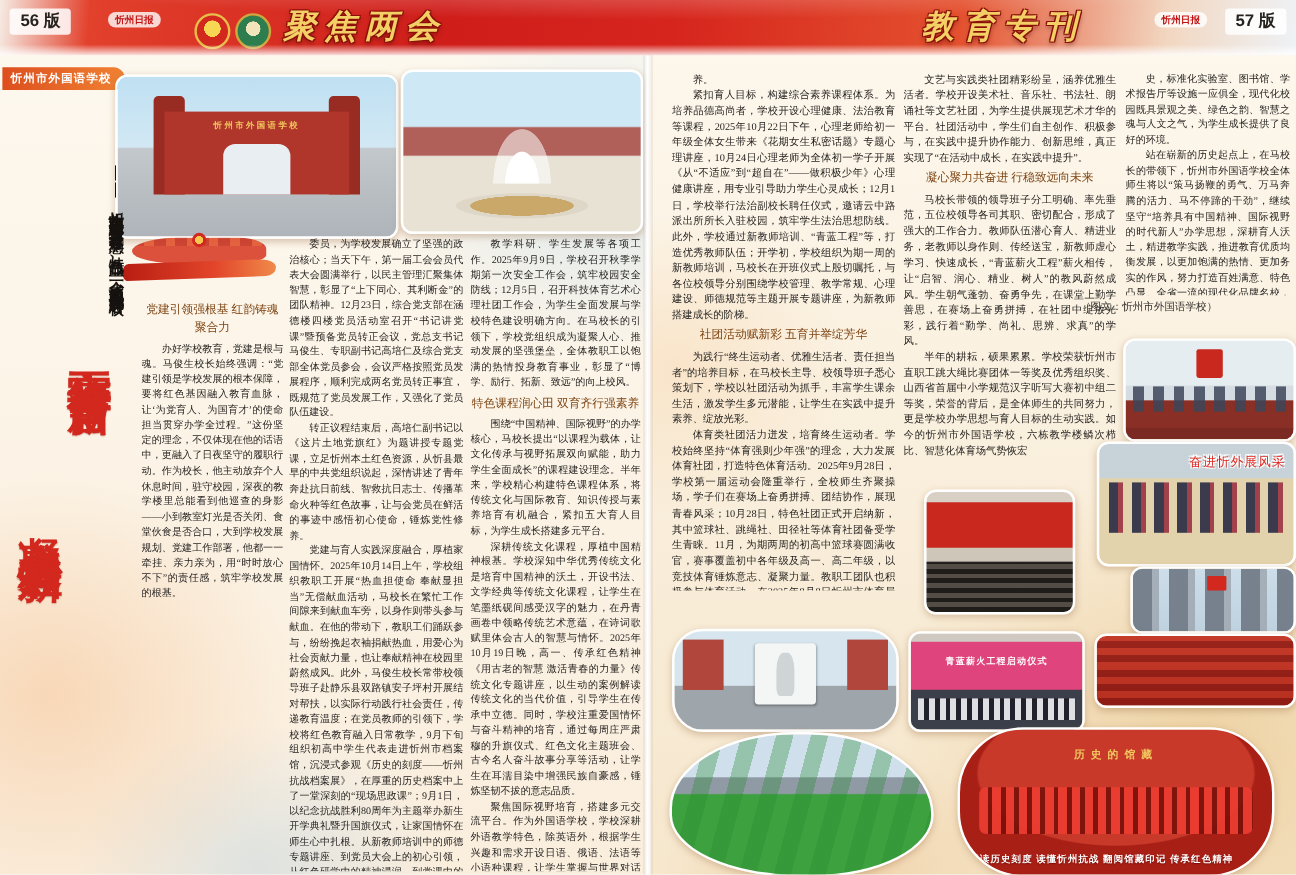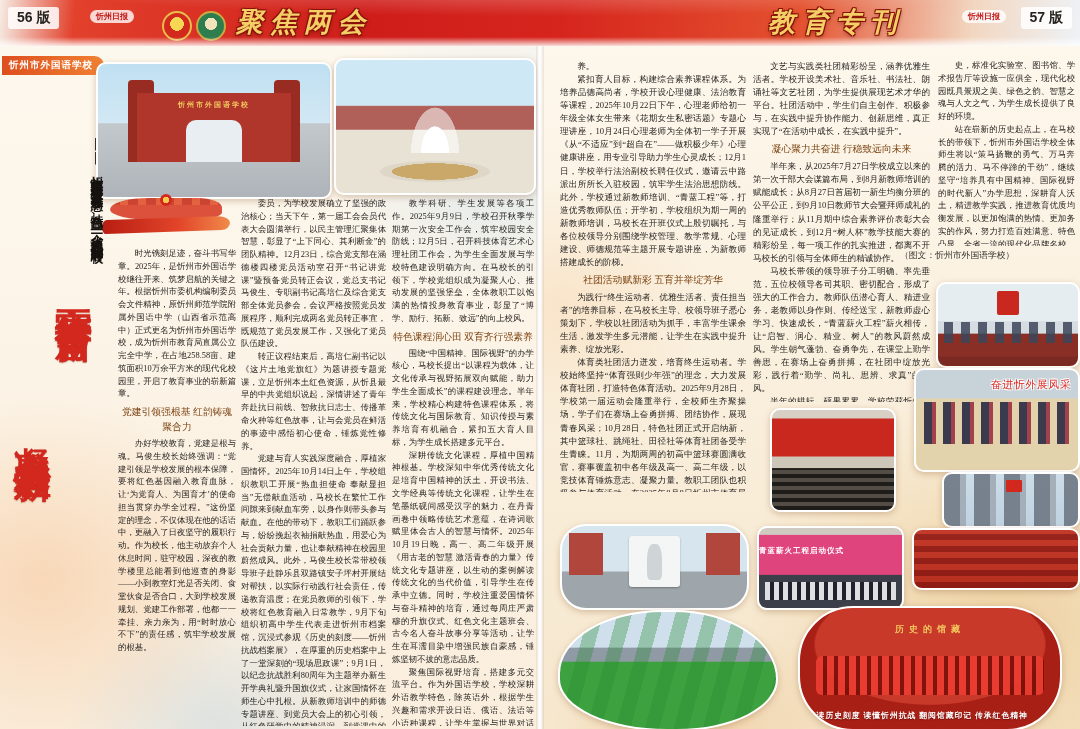--- a/index.html
+++ b/index.html
@@ -119,21 +119,21 @@
       background:repeating-linear-gradient(0deg,rgba(20,18,16,.8) 0 4px,rgba(90,82,74,.6) 4px 8px);}
   .ph-statue{left:18px;top:478px;width:185px;height:82px;border-radius:26px;
       background:linear-gradient(180deg,#d6e5ee 0 55%,#9fa6ab 56% 100%);}
   .statue-bldg{position:absolute;top:8%;width:18%;height:52%;background:#b0463c;}
   .sb-l{left:4%;} .sb-r{right:4%;}
   .statue-book{position:absolute;left:36%;top:12%;width:28%;height:62%;background:#f4f6f6;
       border-radius:3px;box-shadow:0 1px 2px rgba(0,0,0,.3);}
   .statue-fig{position:absolute;left:46%;top:22%;width:8%;height:44%;background:#cfd4d6;border-radius:40% 40% 20% 20%;}
   .ph-qinglan{left:215px;top:480px;width:143px;height:80px;
       background:linear-gradient(180deg,#cfc9c2 0 8%,#e0447c 9% 58%,#3a3f4a 59% 100%);}
-  .qing-text{position:absolute;left:0;right:0;top:22%;color:#fff;
+  .qing-text{position:absolute;left:0;right:0;top:22%;text-align:center;color:#fff;
       font-size:7.5px;font-weight:bold;letter-spacing:1px;}
   .qing-row{position:absolute;left:4%;right:4%;bottom:10%;height:22%;
       background:repeating-linear-gradient(90deg,rgba(240,240,244,.9) 0 5px,rgba(30,30,40,.9) 5px 9px);}
   .ph-field{left:16px;top:564px;width:216px;height:117px;border-radius:50% 50% 48% 52%/55% 60% 45% 45%;
       background:
         repeating-linear-gradient(105deg,rgba(40,140,50,.35) 0 14px,transparent 14px 28px),
         linear-gradient(180deg,#cfe0ec 0 30%,#8f9aa4 31% 42%,#3da13f 43% 100%);}
   .ph-lishi{left:256px;top:560px;width:260px;height:121px;border-radius:55px;
       background:radial-gradient(80% 90% at 50% 30%,#c8392a 0 55%,#a81f15 56% 100%);}
   .lishi-wall{position:absolute;left:0;right:0;top:12%;text-align:center;color:#f2c75e;
@@ -178,50 +178,48 @@
       <div class="cl-sky"></div>
       <div class="cl-dot"></div>
       <div class="cl-flag"></div>
     </div>
 
     <div class="v-title v-t1">守正笃行育新苗</div>
     <div class="v-title v-t2">凝心聚力启新程</div>
     <div class="v-sub">——忻州市外国语学校奋力打造百姓满意、特色凸显、全省一流的现代化品牌名校</div>
 
     <div class="col l-col1">
-        <p class="para">时光镌刻足迹，奋斗书写华章。2025年，是忻州市外国语学校继往开来、筑梦启航的关键之年。根据忻州市委机构编制委员会文件精神，原忻州师范学院附属外国语中学（山西省示范高中）正式更名为忻州市外国语学校，成为忻州市教育局直属公立完全中学，在占地258.58亩、建筑面积10万余平方米的现代化校园里，开启了教育事业的崭新篇章。</p>
         <div class="sec-h">党建引领强根基 红韵铸魂聚合力</div>
         <p class="para">办好学校教育，党建是根与魂。马俊生校长始终强调：“党建引领是学校发展的根本保障，要将红色基因融入教育血脉，让‘为党育人、为国育才’的使命担当贯穿办学全过程。”这份坚定的理念，不仅体现在他的话语中，更融入了日夜坚守的履职行动。作为校长，他主动放弃个人休息时间，驻守校园，深夜的教学楼里总能看到他巡查的身影——小到教室灯光是否关闭、食堂伙食是否合口，大到学校发展规划、党建工作部署，他都一一牵挂、亲力亲为，用“时时放心不下”的责任感，筑牢学校发展的根基。</p>
       </div>
     <div class="col l-col2">
         <p class="para">委员，为学校发展确立了坚强的政治核心；当天下午，第一届工会会员代表大会圆满举行，以民主管理汇聚集体智慧，彰显了“上下同心、其利断金”的团队精神。12月23日，综合党支部在涵德楼四楼党员活动室召开“书记讲党课”暨预备党员转正会议，党总支书记马俊生、专职副书记高培仁及综合党支部全体党员参会，会议严格按照党员发展程序，顺利完成两名党员转正事宜，既规范了党员发展工作，又强化了党员队伍建设。</p>
         <p class="para">转正议程结束后，高培仁副书记以《这片土地党旗红》为题讲授专题党课，立足忻州本土红色资源，从忻县最早的中共党组织说起，深情讲述了青年奔赴抗日前线、智救抗日志士、传播革命火种等红色故事，让与会党员在鲜活的事迹中感悟初心使命，锤炼党性修养。</p>
         <p class="para">党建与育人实践深度融合，厚植家国情怀。2025年10月14日上午，学校组织教职工开展“热血担使命 奉献显担当”无偿献血活动，马校长在繁忙工作间隙来到献血车旁，以身作则带头参与献血。在他的带动下，教职工们踊跃参与，纷纷挽起衣袖捐献热血，用爱心为社会贡献力量，也让奉献精神在校园里蔚然成风。此外，马俊生校长常带校领导班子赴静乐县双路镇安子坪村开展结对帮扶，以实际行动践行社会责任，传递教育温度；在党员教师的引领下，学校将红色教育融入日常教学，9月下旬组织初高中学生代表走进忻州市档案馆，沉浸式参观《历史的刻度——忻州抗战档案展》，在厚重的历史档案中上了一堂深刻的“现场思政课”；9月1日，以纪念抗战胜利80周年为主题举办新生开学典礼暨升国旗仪式，让家国情怀在师生心中扎根。从新教师培训中的师德专题讲座、到党员大会上的初心引领，从红色研学中的精神浸润、到党课中的信念传承，学校以党建红引领教育蓝，让中国精神的种子在校园里生根发芽。</p>
       </div>
     <div class="col l-col3">
         <p class="para">教学科研、学生发展等各项工作。2025年9月9日，学校召开秋季学期第一次安全工作会，筑牢校园安全防线；12月5日，召开科技体育艺术心理社团工作会，为学生全面发展与学校特色建设明确方向。在马校长的引领下，学校党组织成为凝聚人心、推动发展的坚强堡垒，全体教职工以饱满的热情投身教育事业，彰显了“博学、励行、拓新、致远”的向上校风。</p>
         <div class="sec-h">特色课程润心田 双育齐行强素养</div>
         <p class="para">围绕“中国精神、国际视野”的办学核心，马校长提出“以课程为载体，让文化传承与视野拓展双向赋能，助力学生全面成长”的课程建设理念。半年来，学校精心构建特色课程体系，将传统文化与国际教育、知识传授与素养培育有机融合，紧扣五大育人目标，为学生成长搭建多元平台。</p>
-        <p class="para">深耕传统文化课程，厚植中国精神根基。学校深知中华优秀传统文化是培育中国精神的沃土，开设书法、文学经典等传统文化课程，让学生在笔墨纸砚间感受汉字的魅力，在丹青画卷中领略传统艺术意蕴，在诗词歌赋里体会古人的智慧与情怀。2025年10月19日晚，高一、高二年级开展《用古老的智慧 激活青春的力量》传统文化专题讲座，以生动的案例解读传统文化的当代价值，引导学生在传承中立德。同时，学校注重爱国情怀与奋斗精神的培育，通过每周庄严肃穆的升旗仪式、红色文化主题班会、古今名人奋斗故事分享等活动，让学生在耳濡目染中增强民族自豪感，锤炼坚韧不拔的意志品质。</p>
+        <p class="para">深耕传统文化课程，厚植中国精神根基。学校深知中华优秀传统文化是培育中国精神的沃土，开设书法、文学经典等传统文化课程，让学生在笔墨纸砚间感受汉字的魅力，在丹青画卷中领略传统艺术意蕴，在诗词歌赋里体会古人的智慧与情怀。2025年10月19日晚，高一、传承红色精神《用古老的智慧 激活青春的力量》传统文化专题讲座，以生动的案例解读传统文化的当代价值，引导学生在传承中立德。同时，学校注重爱国情怀与奋斗精神的培育，通过每周庄严肃穆的升旗仪式、红色文化主题班会、古今名人奋斗故事分享等活动，让学生在耳濡目染中增强民族自豪感，锤炼坚韧不拔的意志品质。</p>
         <p class="para">聚焦国际视野培育，搭建多元交流平台。作为外国语学校，学校深耕外语教学特色，除英语外，根据学生兴趣和需求开设日语、俄语、法语等小语种课程，让学生掌握与世界对话的工具。同时，通过学科论坛、教学技能大赛等活动，引导教师精准把握课程标准、创新教学方法。2025年9月23日至10月9日，高中部教科研中心在高培仁副书记指导下，组织全体教师开展学科论坛活动，深入研讨新课程标准与高考评价体系；2025年12月4日至18日，成功举办第一届“树人杯”教学技能大赛，以赛赋能教研、提升教师专业素</p>
       </div>
   </div>
 
   <div class="page page-right">
     <div class="col r-colA">
         <p class="para">养。</p>
         <p class="para">紧扣育人目标，构建综合素养课程体系。为培养品德高尚者，学校开设心理健康、法治教育等课程，2025年10月22日下午，心理老师给初一年级全体女生带来《花期女生私密话题》专题心理讲座，10月24日心理老师为全体初一学子开展《从“不适应”到“超自在”——做积极少年》心理健康讲座，用专业引导助力学生心灵成长；12月1日，学校举行法治副校长聘任仪式，邀请云中路派出所所长入驻校园，筑牢学生法治思想防线。此外，学校通过新教师培训、“青蓝工程”等，打造优秀教师队伍；开学初，学校组织为期一周的新教师培训，马校长在开班仪式上殷切嘱托，与各位校领导分别围绕学校管理、教学常规、心理建设、师德规范等主题开展专题讲座，为新教师搭建成长的阶梯。</p>
         <div class="sec-h">社团活动赋新彩 五育并举绽芳华</div>
         <p class="para">为践行“终生运动者、优雅生活者、责任担当者”的培养目标，在马校长主导、校领导班子悉心策划下，学校以社团活动为抓手，丰富学生课余生活，激发学生多元潜能，让学生在实践中提升素养、绽放光彩。</p>
         <p class="para">体育类社团活力迸发，培育终生运动者。学校始终坚持“体育强则少年强”的理念，大力发展体育社团，打造特色体育活动。2025年9月28日，学校第一届运动会隆重举行，全校师生齐聚操场，学子们在赛场上奋勇拼搏、团结协作，展现青春风采；10月28日，特色社团正式开启纳新，其中篮球社、跳绳社、田径社等体育社团备受学生青睐。11月，为期两周的初高中篮球赛圆满收官，赛事覆盖初中各年级及高一、高二年级，以竞技体育锤炼意志、凝聚力量。教职工团队也积极参与体育活动，在2025年8月8日忻州市体育局主办的全民健身跳大绳比赛中，学校代表队凭借出色的团队协作和精湛的技艺，一举斩获团体一等奖及优秀组织奖，用实际行动诠释了运动精神的传承。12月10日，首届教职工篮球赛圆满落幕，进一步凝聚了教职工队伍的向心力。</p>
       </div>
     <div class="col r-colB">
         <p class="para">文艺与实践类社团精彩纷呈，涵养优雅生活者。学校开设美术社、音乐社、书法社、朗诵社等文艺社团，为学生提供展现艺术才华的平台。社团活动中，学生们自主创作、积极参与，在实践中提升协作能力、创新思维，真正实现了“在活动中成长，在实践中提升”。</p>
         <div class="sec-h">凝心聚力共奋进 行稳致远向未来</div>
-        <p class="para">半年来，从2025年7月27日学校成立以来的第一次干部大会谋篇布局，到8月新教师培训的赋能成长；从8月27日首届初一新生均衡分班的公平公正，到9月10日教师节大会暨拜师成礼的隆重举行；从11月期中综合素养评价表彰大会的见证成长，到12月“树人杯”教学技能大赛的精彩纷呈，每一项工作的扎实推进，都离不开马校长的引领与全体师生的精诚协作。</p>
         <p class="para">马校长带领的领导班子分工明确、率先垂范，五位校领导各司其职、密切配合，形成了强大的工作合力。教师队伍潜心育人、精进业务，老教师以身作则、传经送宝，新教师虚心学习、快速成长，“青蓝薪火工程”薪火相传，让“启智、润心、精业、树人”的教风蔚然成风。学生朝气蓬勃、奋勇争先，在课堂上勤学善思，在赛场上奋勇拼搏，在社团中绽放光彩，践行着“勤学、尚礼、思辨、求真”的学风。</p>
         <p class="para">半年的耕耘，硕果累累。学校荣获忻州市直职工跳大绳比赛团体一等奖及优秀组织奖、山西省首届中小学规范汉字听写大赛初中组二等奖，荣誉的背后，是全体师生的共同努力，更是学校办学思想与育人目标的生动实践。如今的忻州市外国语学校，六栋教学楼鳞次栉比、智慧化体育场气势恢宏</p>
       </div>
     <div class="col r-colC">
         <p class="para">史，标准化实验室、图书馆、学术报告厅等设施一应俱全，现代化校园既具景观之美、绿色之韵、智慧之魂与人文之气，为学生成长提供了良好的环境。</p>
         <p class="para">站在崭新的历史起点上，在马校长的带领下，忻州市外国语学校全体师生将以“策马扬鞭的勇气、万马奔腾的活力、马不停蹄的干劲”，继续坚守“培养具有中国精神、国际视野的时代新人”办学思想，深耕育人沃土，精进教学实践，推进教育优质均衡发展，以更加饱满的热情、更加务实的作风，努力打造百姓满意、特色凸显、全省一流的现代化品牌名校，为忻州教育高质量发展注入澎湃动能，让每一位学子成长为不负韶华、不辱使命的时代新人。</p>
       </div>
     <div class="credit">（图文：忻州市外国语学校）</div>
 
     <div class="photo ph-meeting">

